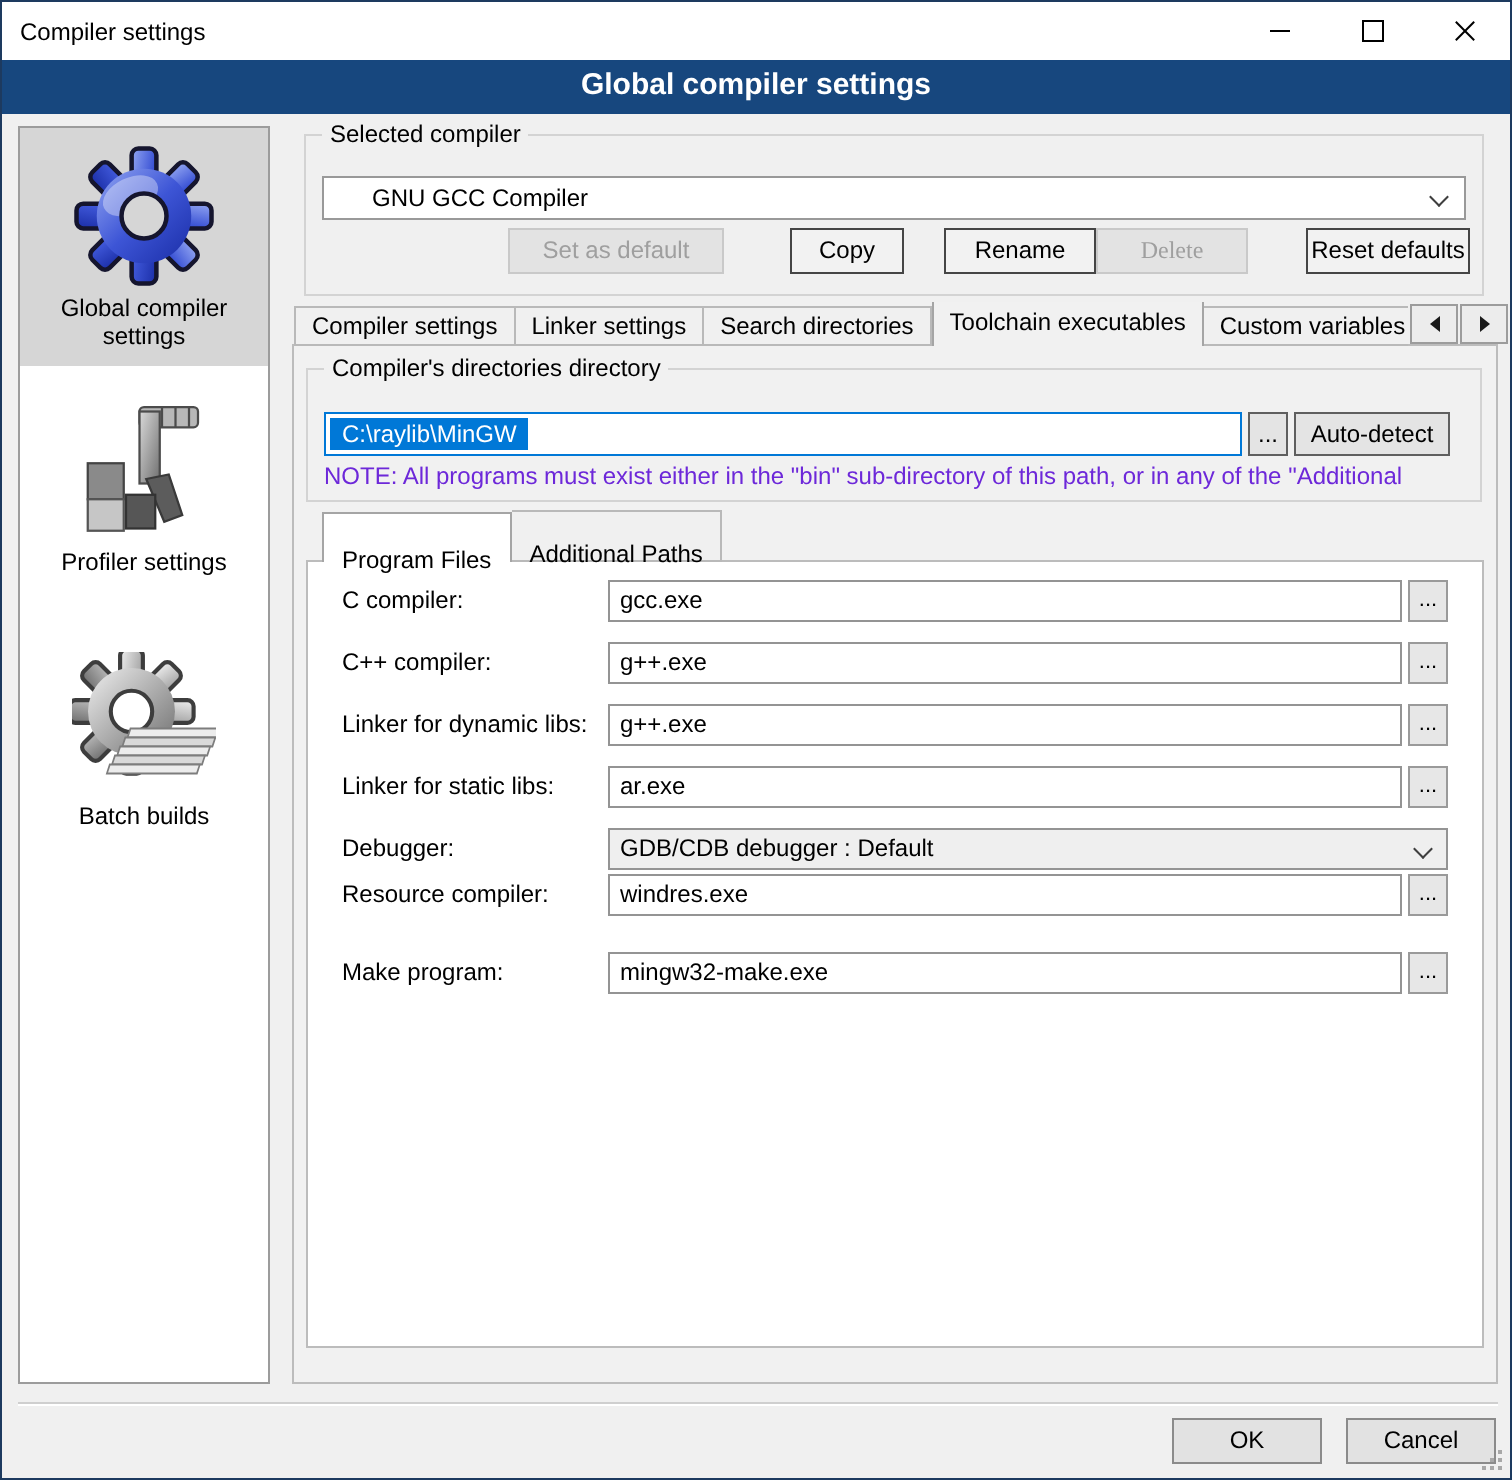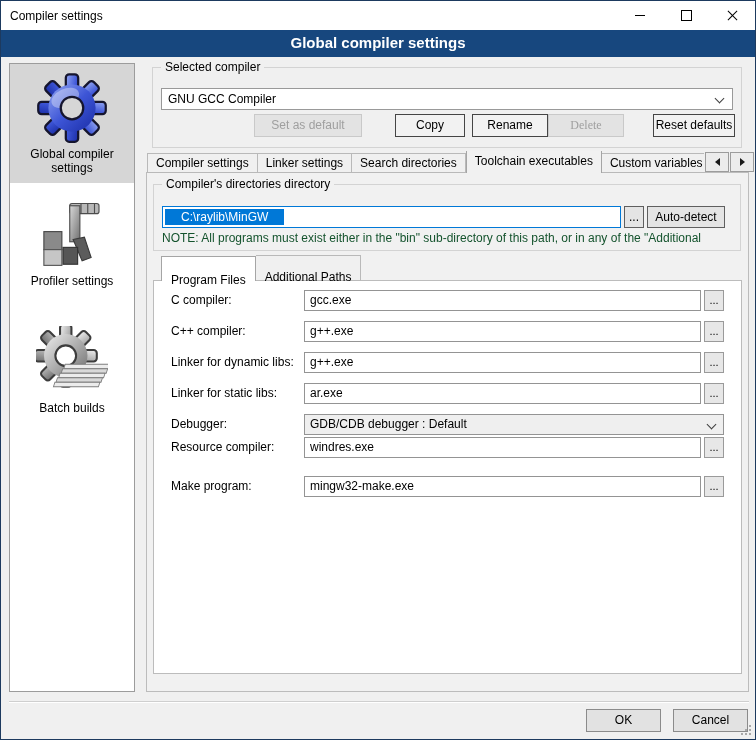--- a/index.html
+++ b/index.html
@@ -28,52 +28,52 @@
   .side-icon{display:block;margin:2px auto 3px;}
   .side-label{font-size:12px;line-height:14px;}
   .side-item + .side-item{margin-top:8px;}
   #side-batch{margin-top:22px;}
 
   
   .groupbox{position:absolute;border:1px solid #d3d3d3;box-sizing:border-box;}
   .legend{position:absolute;top:-8px;left:8px;background:#f0f0f0;padding:0 4px;font-size:12px;white-space:nowrap;}
 
   #group-compiler{left:151px;top:66px;width:590px;height:81px;}
-  .combo{position:absolute;left:8px;top:20px;right:8px;height:22px;background:#fff;border:1px solid #999;box-sizing:border-box;line-height:20px;padding-left:6px;}
+  .combo{position:absolute;left:8px;top:20px;right:8px;height:22px;background:#fff;border:1px solid #999;box-sizing:border-box;line-height:20px;padding-left:24px;}
   .chev{position:absolute;right:9px;top:6px;width:6px;height:6px;border-right:1px solid #3f3f3f;border-bottom:1px solid #3f3f3f;transform:rotate(45deg);}
 
   .btn{position:absolute;height:23px;box-sizing:border-box;font-size:12px;text-align:center;line-height:21px;background:#f2f2f2;border:1px solid #454545;cursor:default;}
   .btn.disabled{background:#e3e3e3;border:1px solid #c9c9c9;color:#9f9f9f;}
   #btn-setdefault{left:101px;top:46px;width:108px;}
-  #btn-copy{left:242px;top:46px;width:70px;}
+  #btn-copy{left:242px;top:46px;width:57px;}
   #btn-rename{left:319px;top:46px;width:76px;}
   #btn-delete{left:395px;top:46px;width:76px;font-family:Liberation Serif, serif;}
   #btn-reset{left:500px;top:46px;width:82px;}
 
   
   .tabstrip{position:absolute;left:146px;top:150px;height:22px;display:flex;align-items:flex-end;z-index:3;width:557px;overflow:hidden;}
   .tab{height:20px;line-height:19px;padding:0 8px;background:#f0f0f0;border:1px solid #b9b9b9;border-left:none;box-sizing:border-box;white-space:nowrap;}
   .tab:first-child{border-left:1px solid #b9b9b9;}
   .tab.active{height:24px;line-height:23px;background:#f1f1f1;border:1px solid #a5a5a5;border-bottom:none;position:relative;z-index:4;}
   .tab-scroll{position:absolute;left:703px;top:151px;display:flex;z-index:5;}
   .scrollbtn{width:24px;height:20px;background:#ececec;border:1px solid #9c9c9c;box-sizing:border-box;display:flex;align-items:center;justify-content:center;margin-left:1px;}
   .tri-left{width:0;height:0;border-top:4px solid transparent;border-bottom:4px solid transparent;border-right:5px solid #1a1a1a;}
   .tri-right{width:0;height:0;border-top:4px solid transparent;border-bottom:4px solid transparent;border-left:5px solid #1a1a1a;}
 
   
   .outer-panel{position:absolute;left:145px;top:171px;width:603px;height:520px;background:#f1f1f1;border:1px solid #bcbcbc;box-sizing:border-box;z-index:2;}
   .outer-panel .legend{background:#f1f1f1;}
 
   #group-install{left:6px;top:11px;width:588px;height:67px;}
   .install-input{position:absolute;left:8px;top:21px;width:459px;height:22px;background:#fff;border:1px solid #0078d7;box-sizing:border-box;display:flex;align-items:center;padding-left:2px;overflow:hidden;}
-  .sel-text{background:#0078d7;color:#fff;padding:1px 16px;}
+  .sel-text{background:#0078d7;color:#fff;padding:1px 6px;}
   .mini-btn{position:absolute;height:22px;box-sizing:border-box;background:#e4e4e4;border:1px solid #5f5f5f;text-align:center;line-height:20px;font-size:12px;cursor:default;}
   #browse-install{left:470px;top:21px;width:20px;}
   #btn-autodetect{left:493px;top:21px;width:78px;}
-  .note{position:absolute;left:8px;top:46px;width:574px;white-space:nowrap;overflow:hidden;color:#14532d;font-size:12px;}
+  .note{position:absolute;left:8px;top:46px;width:574px;white-space:nowrap;overflow:hidden;color:#6d28d9;font-size:12px;}
 
   
   .subtabstrip{position:absolute;left:14px;top:86px;height:22px;display:flex;align-items:flex-end;z-index:3;}
   .subtab{height:20px;line-height:19px;padding:12px 9px;background:#f0f0f0;border:1px solid #b9b9b9;box-sizing:border-box;white-space:nowrap;}
   .subtab.active{height:23px;line-height:22px;background:#fff;border:1px solid #a5a5a5;border-bottom:none;position:relative;z-index:4;}
   .subtab.after{border-left:none;}
 
   .inner-panel{position:absolute;left:6px;top:107px;width:589px;height:394px;background:#fff;border:1px solid #bcbcbc;box-sizing:border-box;z-index:2;}
   .frow{position:absolute;left:0;right:0;height:21px;}
   .flabel{position:absolute;left:17px;top:0;line-height:21px;text-align:right;}

